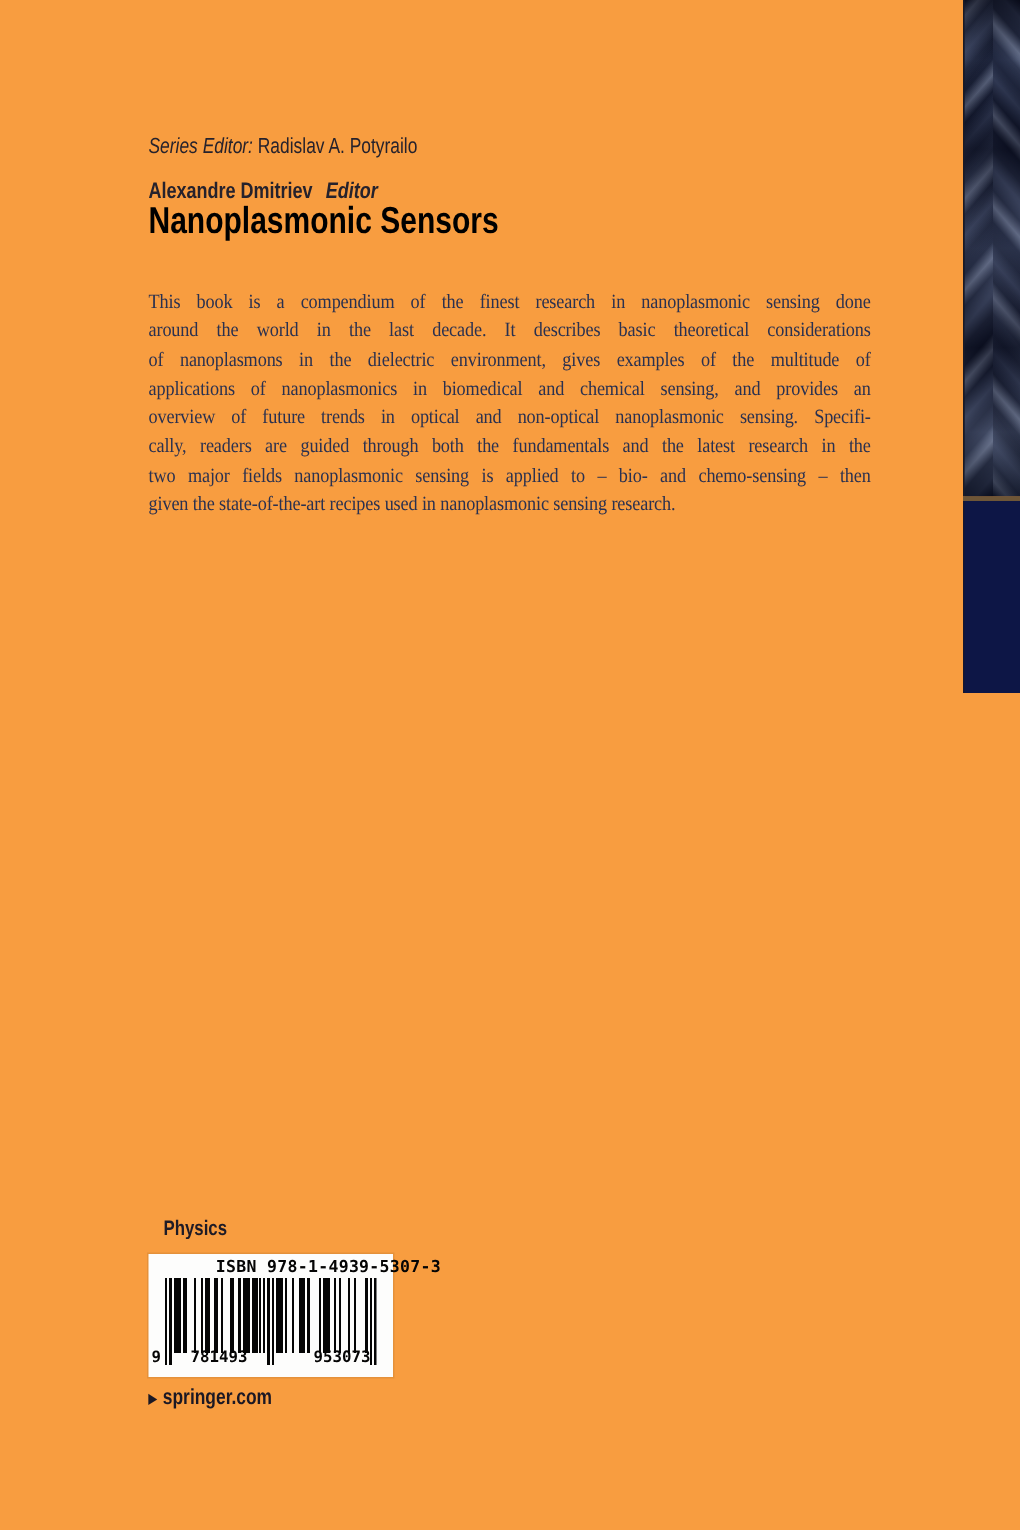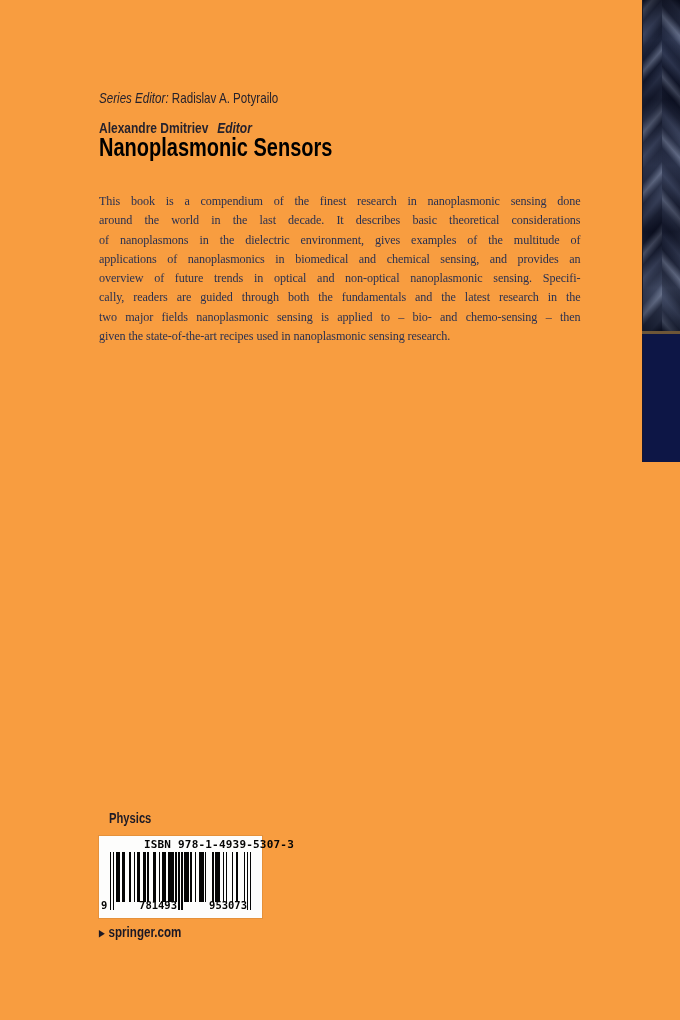--- a/index.html
+++ b/index.html
@@ -45,21 +45,21 @@
   .desc .dline.last{text-align-last:left;}
 
   .category{top:810px;font-size:14px;font-weight:bold;color:#1e1b26;padding-left:10px;}
 
   .barcode-box{position:absolute;left:99px;top:836px;width:163px;height:82px;background:var(--barcode-bg);box-shadow:0 0 0 1px rgba(120,80,30,.15);}
   .isbn{position:absolute;top:2px;left:0;width:100%;text-align:right;
         font-family:"DejaVu Sans Mono",monospace;font-weight:bold;font-size:11px;letter-spacing:.2px;color:#050505;margin-left:32px;}
   .bars{position:absolute;left:11px;top:16px;width:141px;height:58px;}
   .bdigit{position:absolute;font-family:"DejaVu Sans Mono",monospace;font-weight:bold;font-size:10.5px;color:#050505;top:63px;}
   .d9{left:2px;}
-  .dg1{left:16px;width:62px;text-align:right;}
+  .dg1{left:16px;width:62px;text-align:center;}
   .dg2{left:86px;width:62px;text-align:right;}
 
   .publisher{top:924px;font-size:14.5px;font-weight:bold;color:#1b1824;}
   .publisher .arrow{font-size:9px;display:inline-block;vertical-align:1px;margin-right:5px;}
 </style>
 </head>
 <body>
 
 <div class="cover">
 

